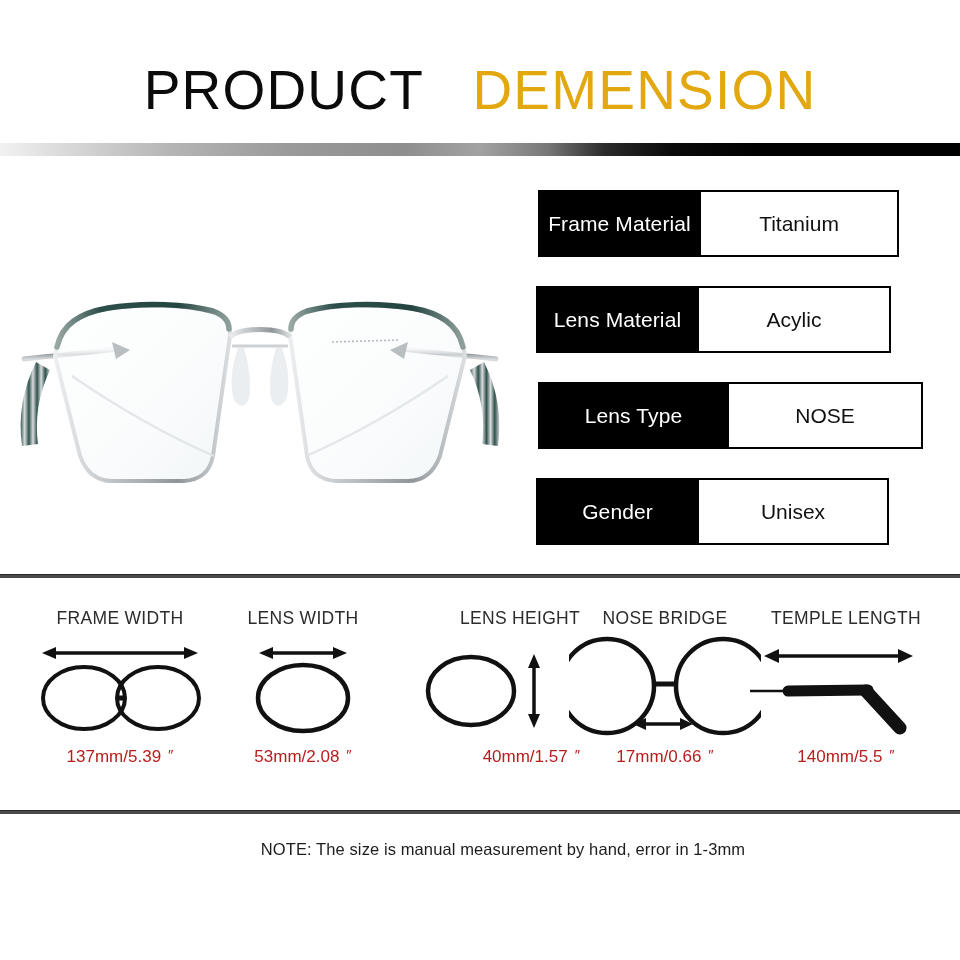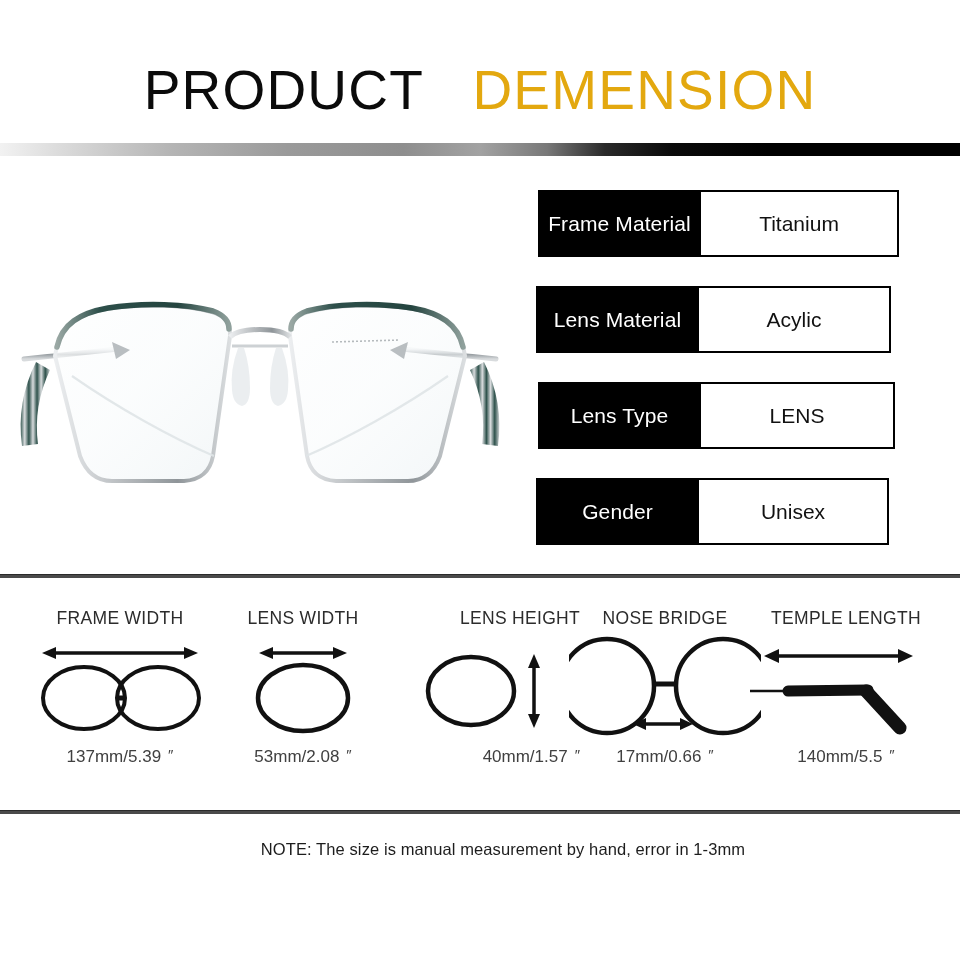--- a/index.html
+++ b/index.html
@@ -162,21 +162,21 @@
     top: 58px;
     width: 192px;
     height: 100px;
   }
   .dim-value {
     position: absolute;
     left: 0;
     top: 168px;
     width: 192px;
     font-size: 17px;
-    color: #404040;
+    color: #b91c1c;
     white-space: nowrap;
   }
   .dim-value .inch {
     font-size: 15px;
     padding-left: 7px;
     vertical-align: 2px;
   }
 
   
   .note {
@@ -303,22 +303,22 @@
       <div class="spec-key" style="width:163px;">Lens Material</div>
       <div class="spec-val" style="width:190px;">Acylic</div>
     </div>
 
     <div class="spec-row" style="left:18px; top:30px;">
       <div class="spec-key" style="width:163px;">Frame Material</div>
       <div class="spec-val" style="width:196px;">Titanium</div>
     </div>
 
     <div class="spec-row" style="left:18px; top:222px;">
-      <div class="spec-key" style="width:163px;">Lens Type</div>
-      <div class="spec-val" style="width:192px;">LENS</div>
+      <div class="spec-key" style="width:191px;">Lens Type</div>
+      <div class="spec-val" style="width:192px;">NOSE</div>
     </div>
 
     <div class="spec-row" style="left:16px; top:318px;">
       <div class="spec-key" style="width:163px;">Gender</div>
       <div class="spec-val" style="width:188px;">Unisex</div>
     </div>
   </div>
 
   <div class="divider" id="div-top"></div>
   <div class="divider" id="div-bottom"></div>

